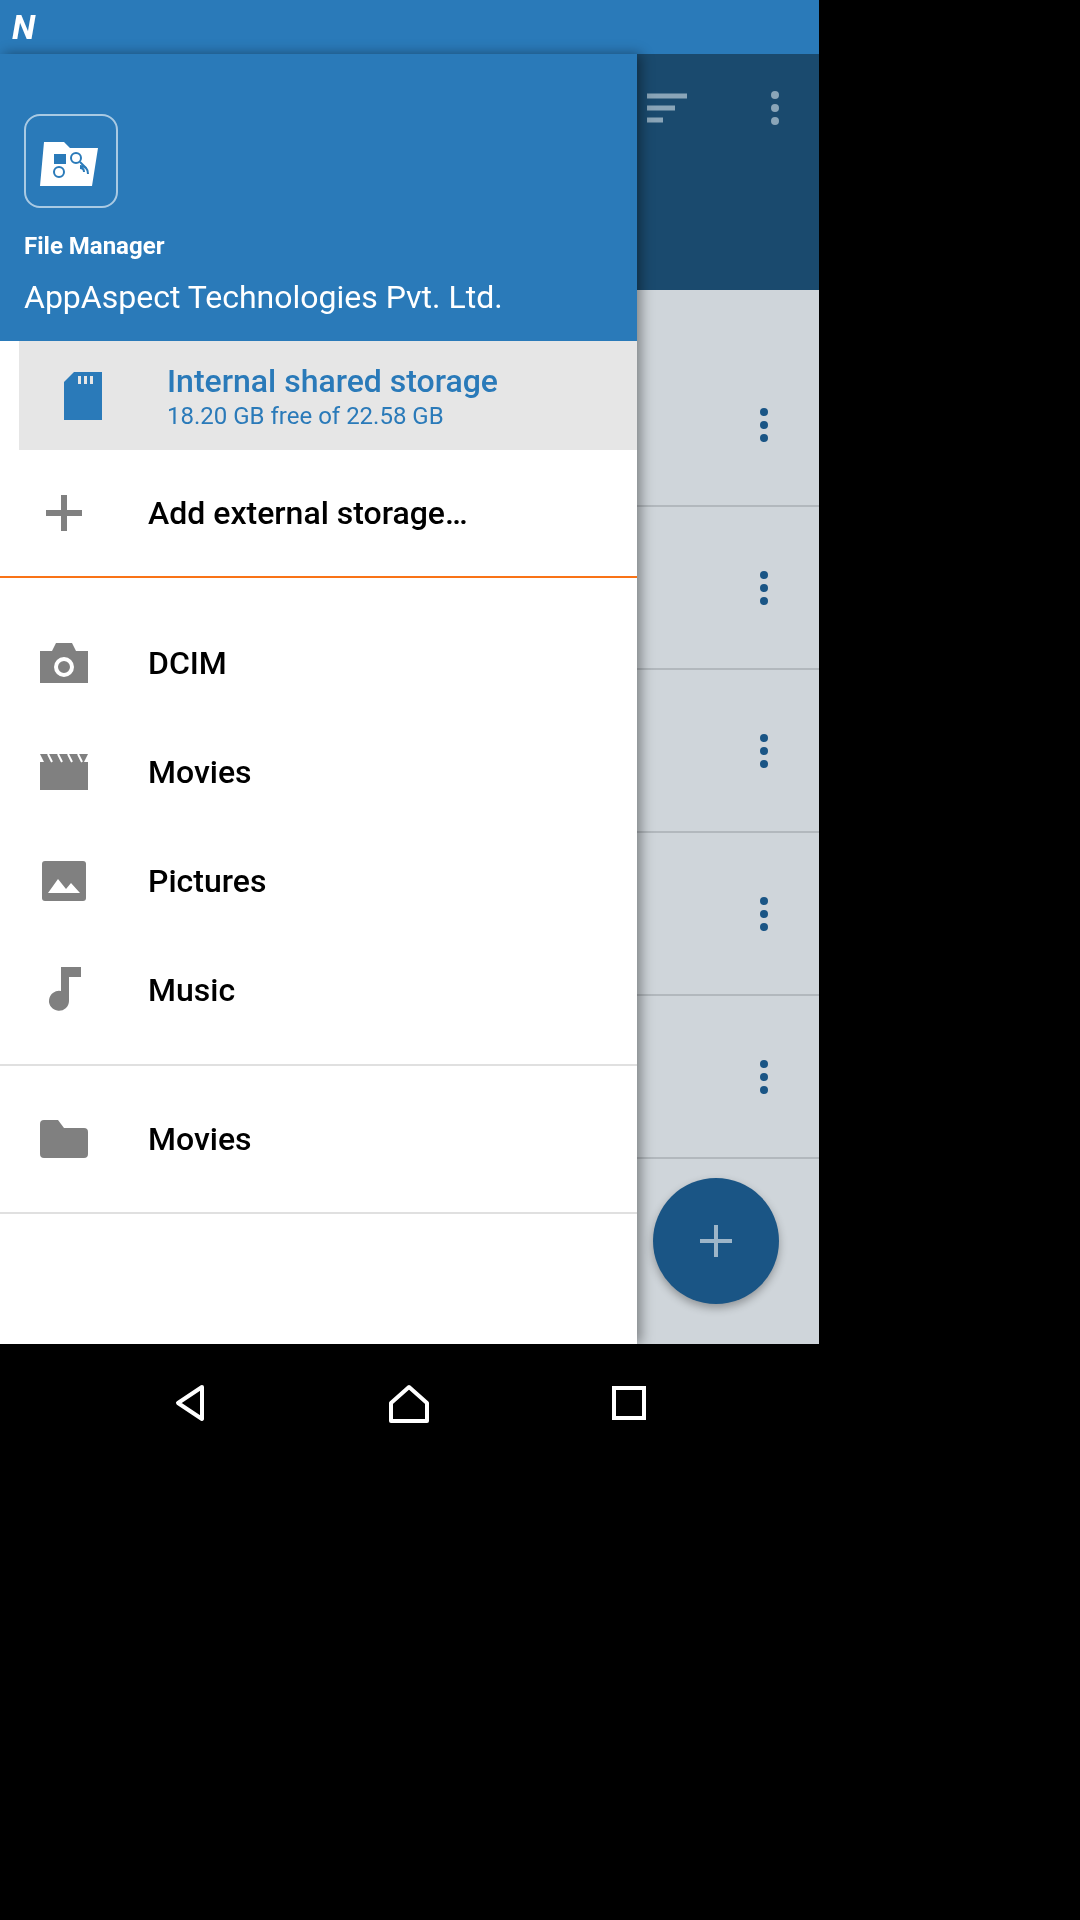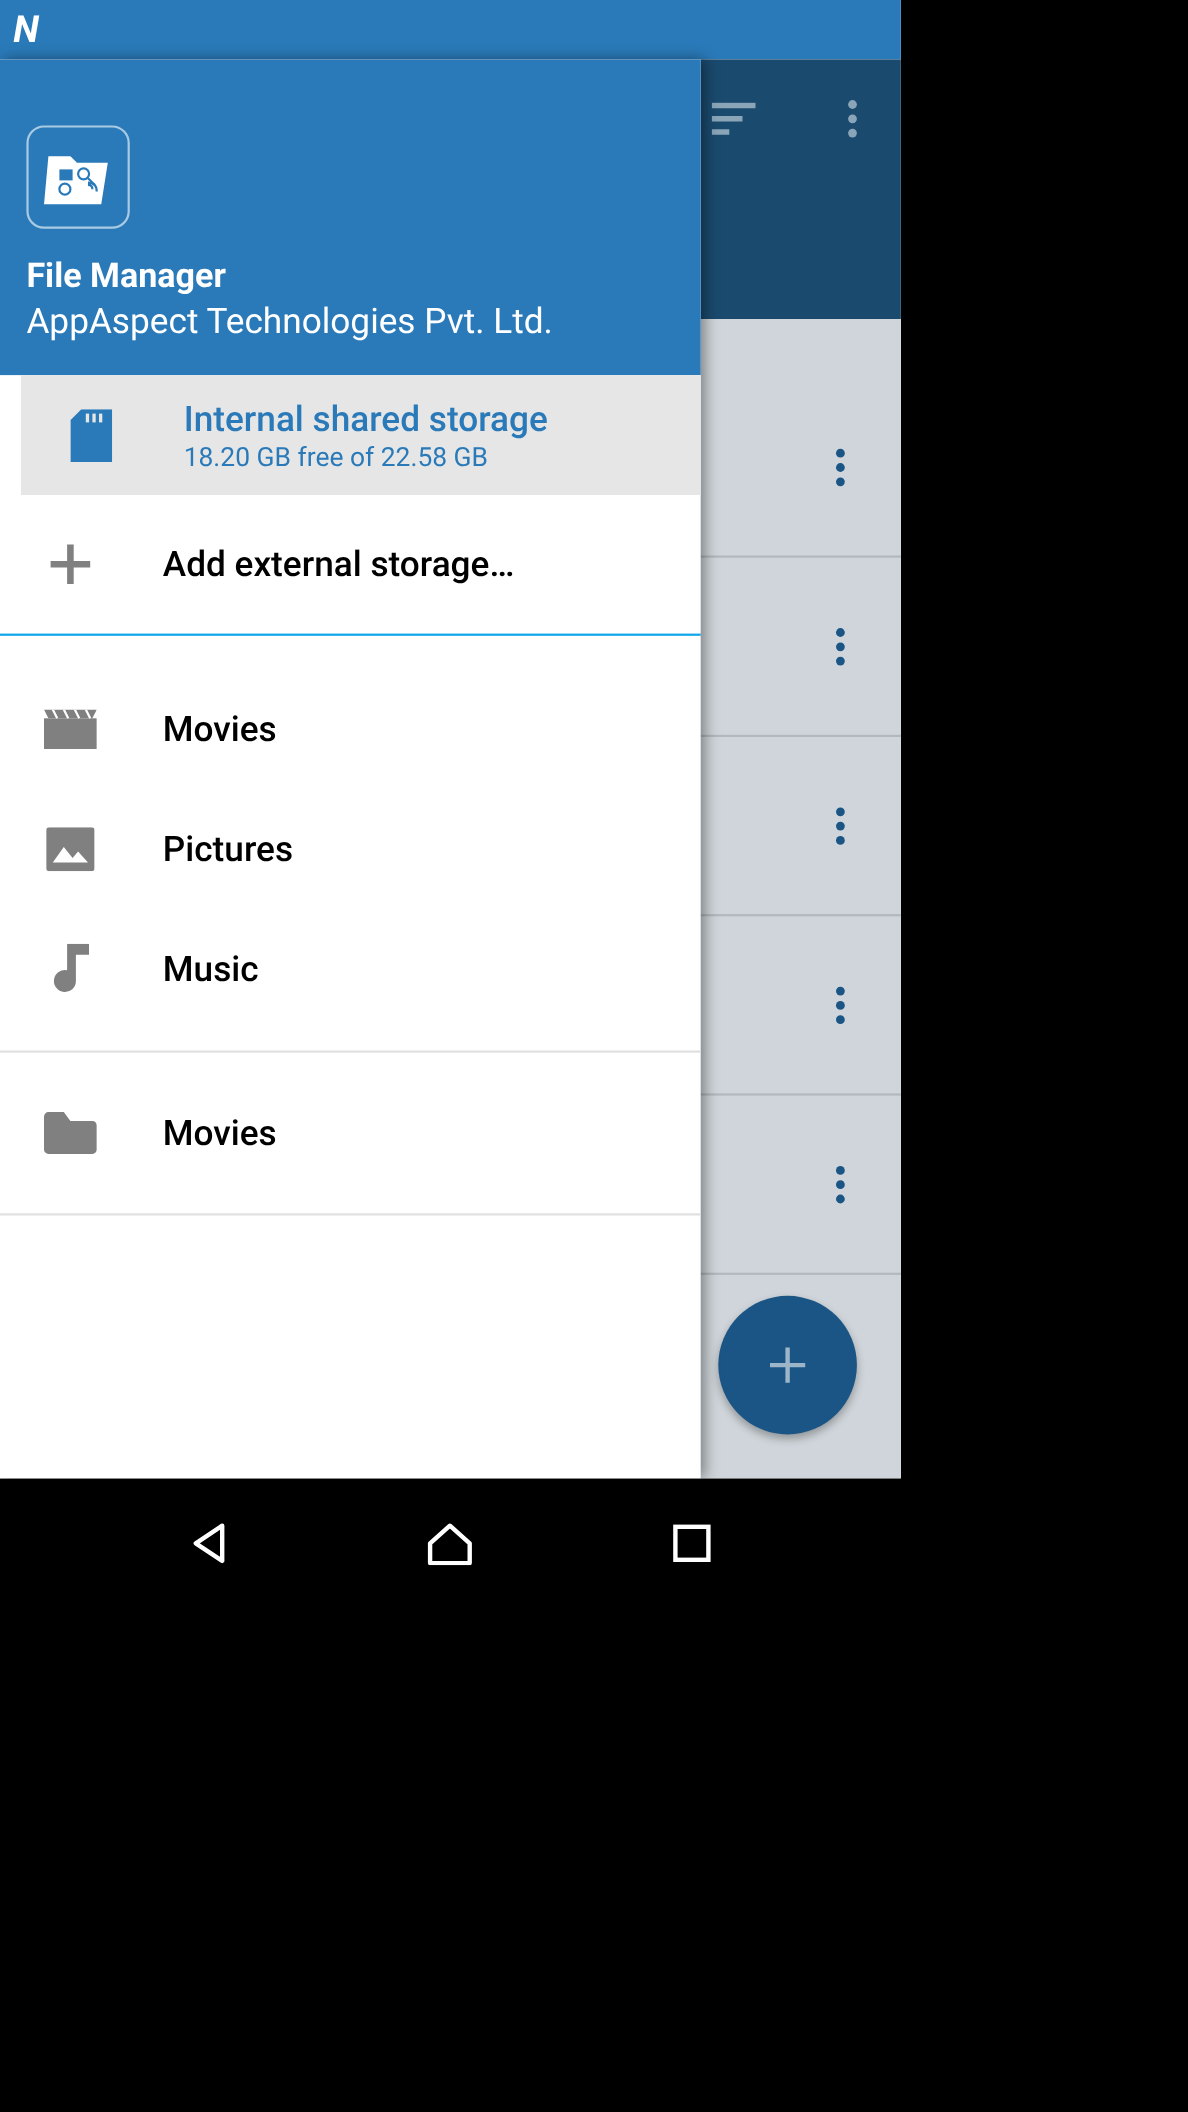--- a/index.html
+++ b/index.html
@@ -124,42 +124,42 @@
       width: 94px;
       height: 94px;
       border: 2px solid rgba(255,255,255,0.6);
       border-radius: 16px;
       display: flex;
       align-items: center;
       justify-content: center;
       margin-bottom: 24px;
     }
     .app-title {
-      font-size: 31px;
+      font-size: 24px;
       font-weight: 700;
-      margin-bottom: 4px;
+      margin-bottom: 18px;
     }
     .app-subtitle {
       font-size: 32px;
       font-weight: 400;
     }
     .drawer-item {
       display: flex;
       align-items: center;
       padding: 0 40px;
       gap: 60px;
     }
     .drawer-item-storage {
       height: 109px;
       background: #e6e6e6;
       margin-left: 19px;
     }
     .drawer-item-add {
       height: 128px;
-      border-bottom: 2px solid #0ea5e9;
+      border-bottom: 2px solid #f97316;
     }
     .drawer-item-regular {
       height: 109px;
     }
     .drawer-item-folder-sep {
       border-top: 2px solid #e0e0e0;
       height: 148px;
     }
     .drawer-icon {
       width: 48px;
@@ -320,20 +320,31 @@
             <path stroke="#808080" stroke-width="6" d="M20 2v36M2 20h36"></path>
           </svg>
       </div>
       <div class="drawer-text">
         <span class="drawer-label">Add external storage…</span>
       </div>
     </div>
 
     <div style="height:30px"></div>
 
+    <div class="drawer-item drawer-item-regular">
+      <div class="drawer-icon">
+        <svg width="48" height="40" viewBox="0 0 48 40">
+            <path fill="#808080" d="M16 0h16l4 8h12v32H0V8h12l4-8z"></path>
+            <circle cx="24" cy="24" r="8" fill="none" stroke="#fff" stroke-width="4"></circle>
+          </svg>
+      </div>
+      <div class="drawer-text">
+        <span class="drawer-label">DCIM</span>
+      </div>
+    </div>
 
 
     <div class="drawer-item drawer-item-regular">
       <div class="drawer-icon">
         <svg width="48" height="36" viewBox="0 0 48 36">
             <rect x="0" y="8" width="48" height="28" fill="#808080"></rect>
             <path fill="#808080" d="M0 0h48l-4 8H4L0 0z"></path>
             <path stroke="#fff" stroke-width="2" d="M8 0l4 8M18 0l4 8M28 0l4 8M38 0l4 8"></path>
           </svg>
       </div>

